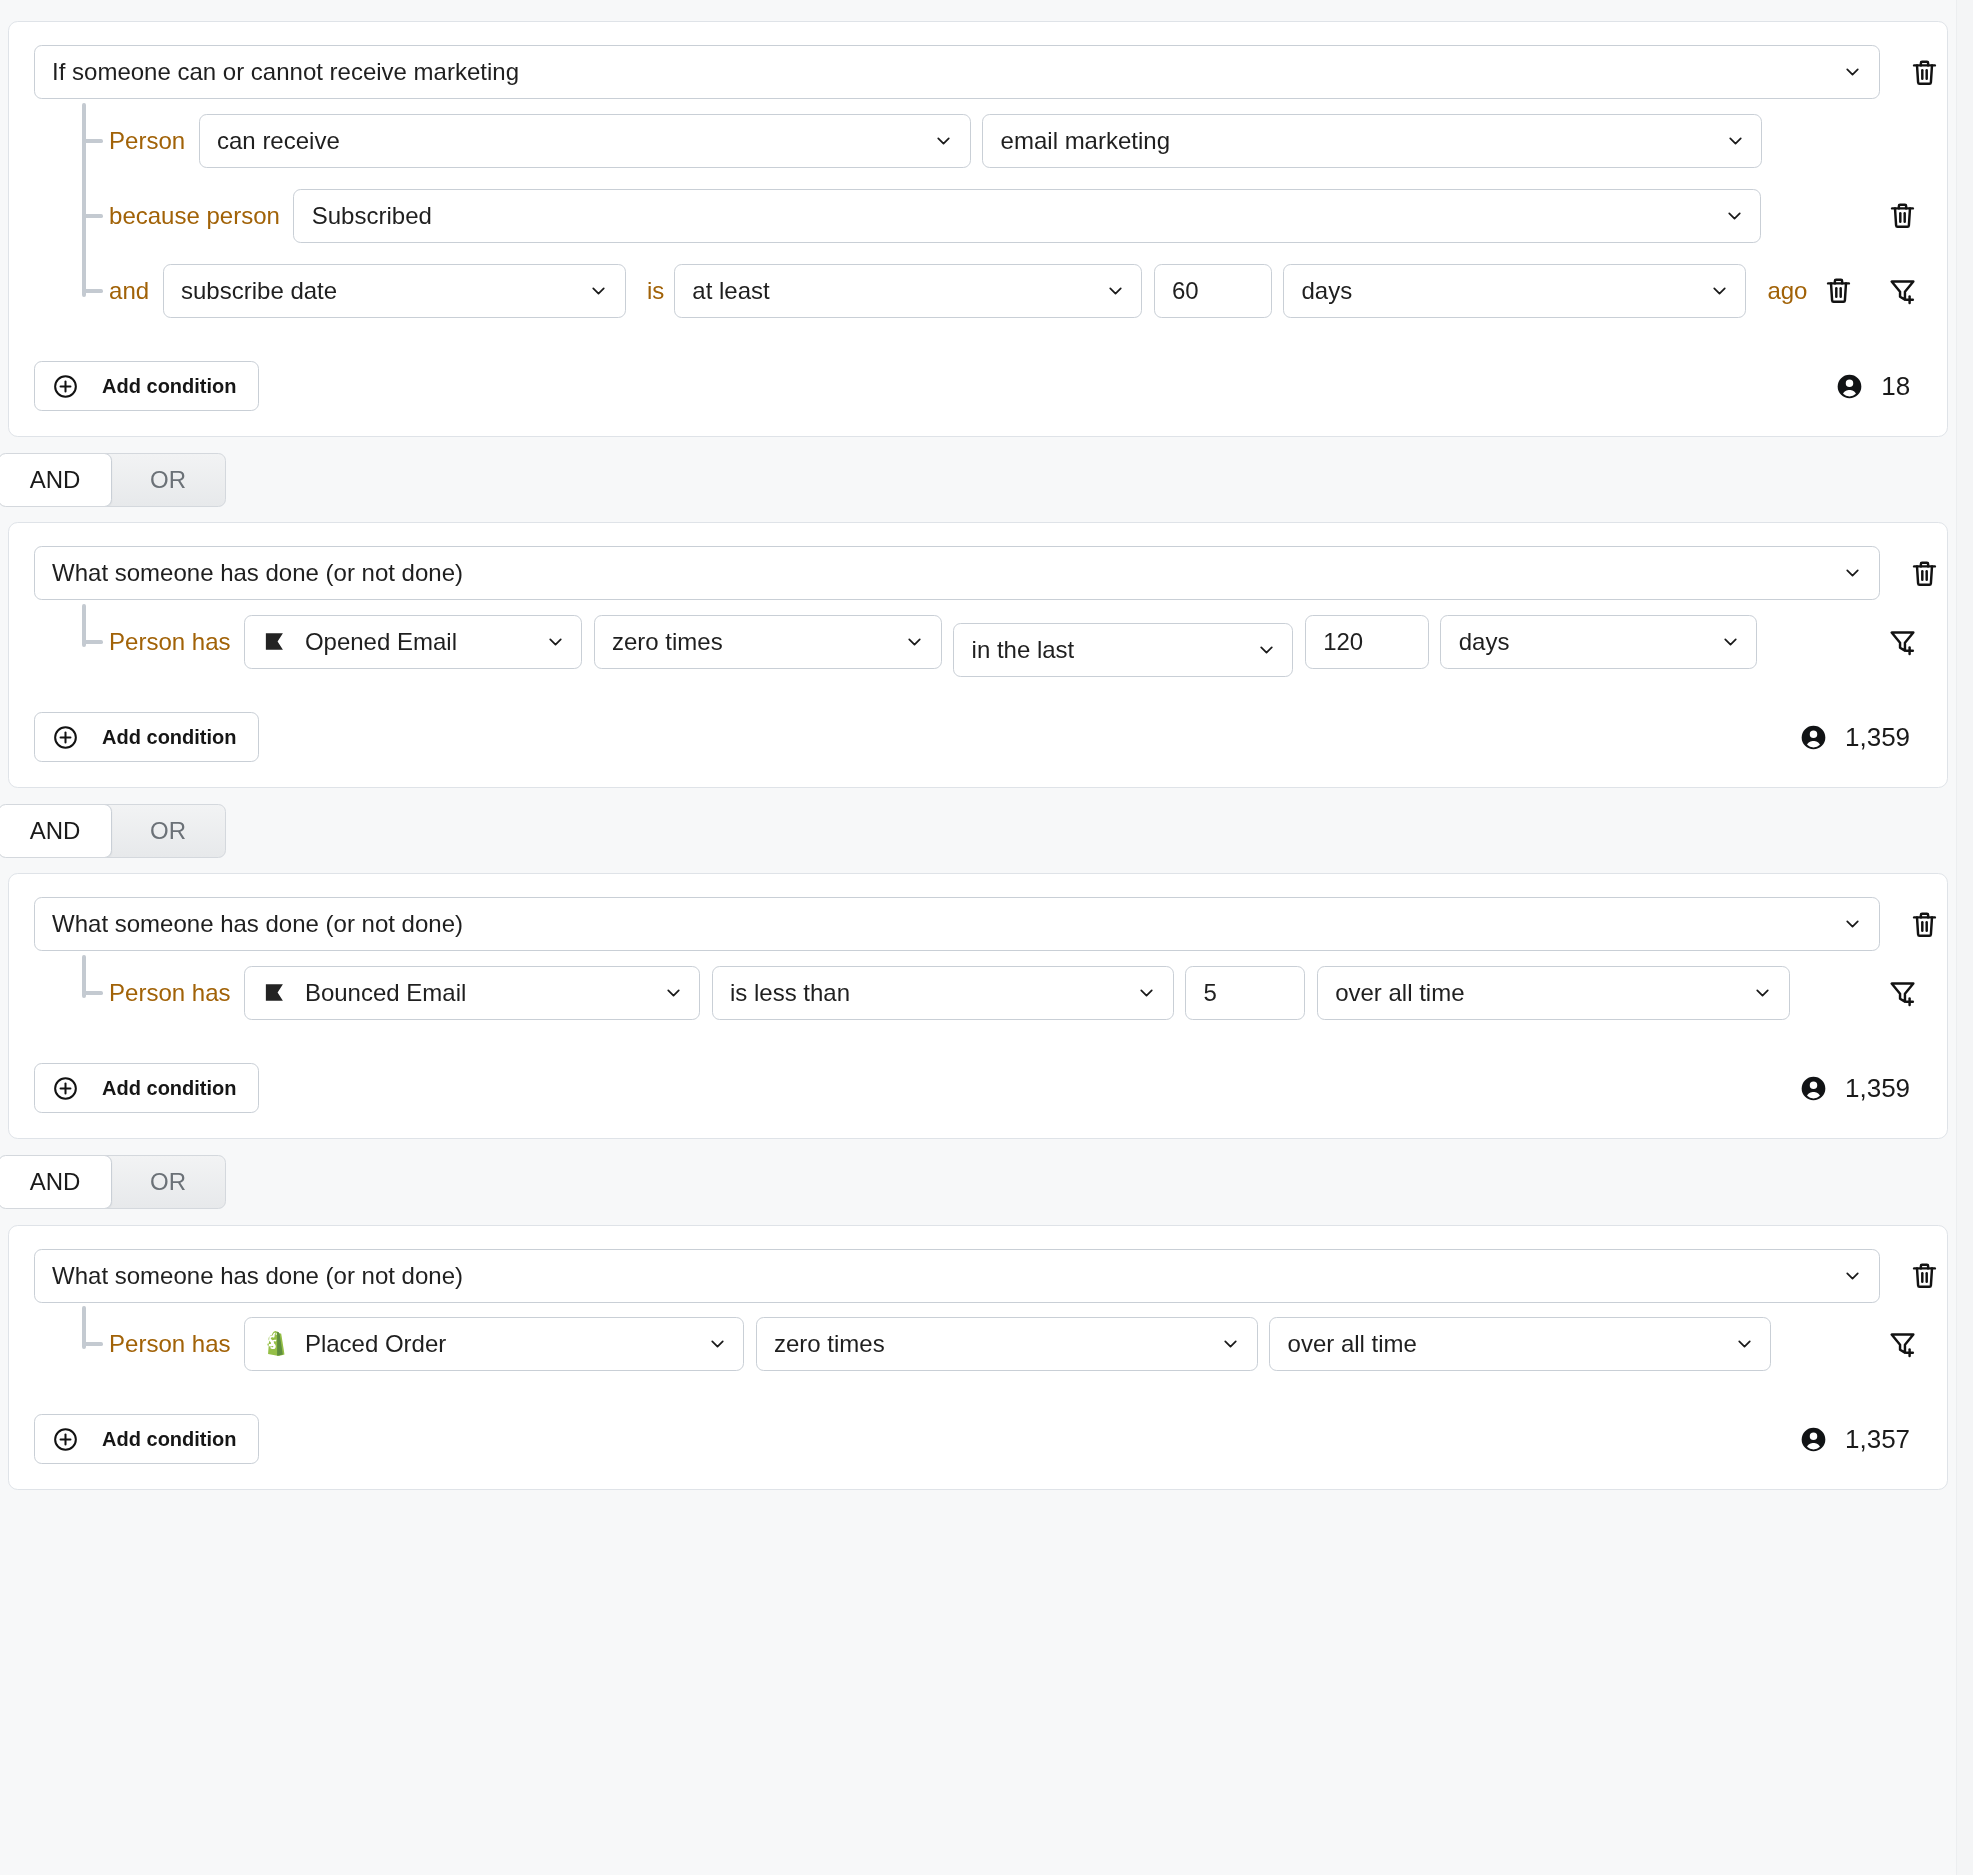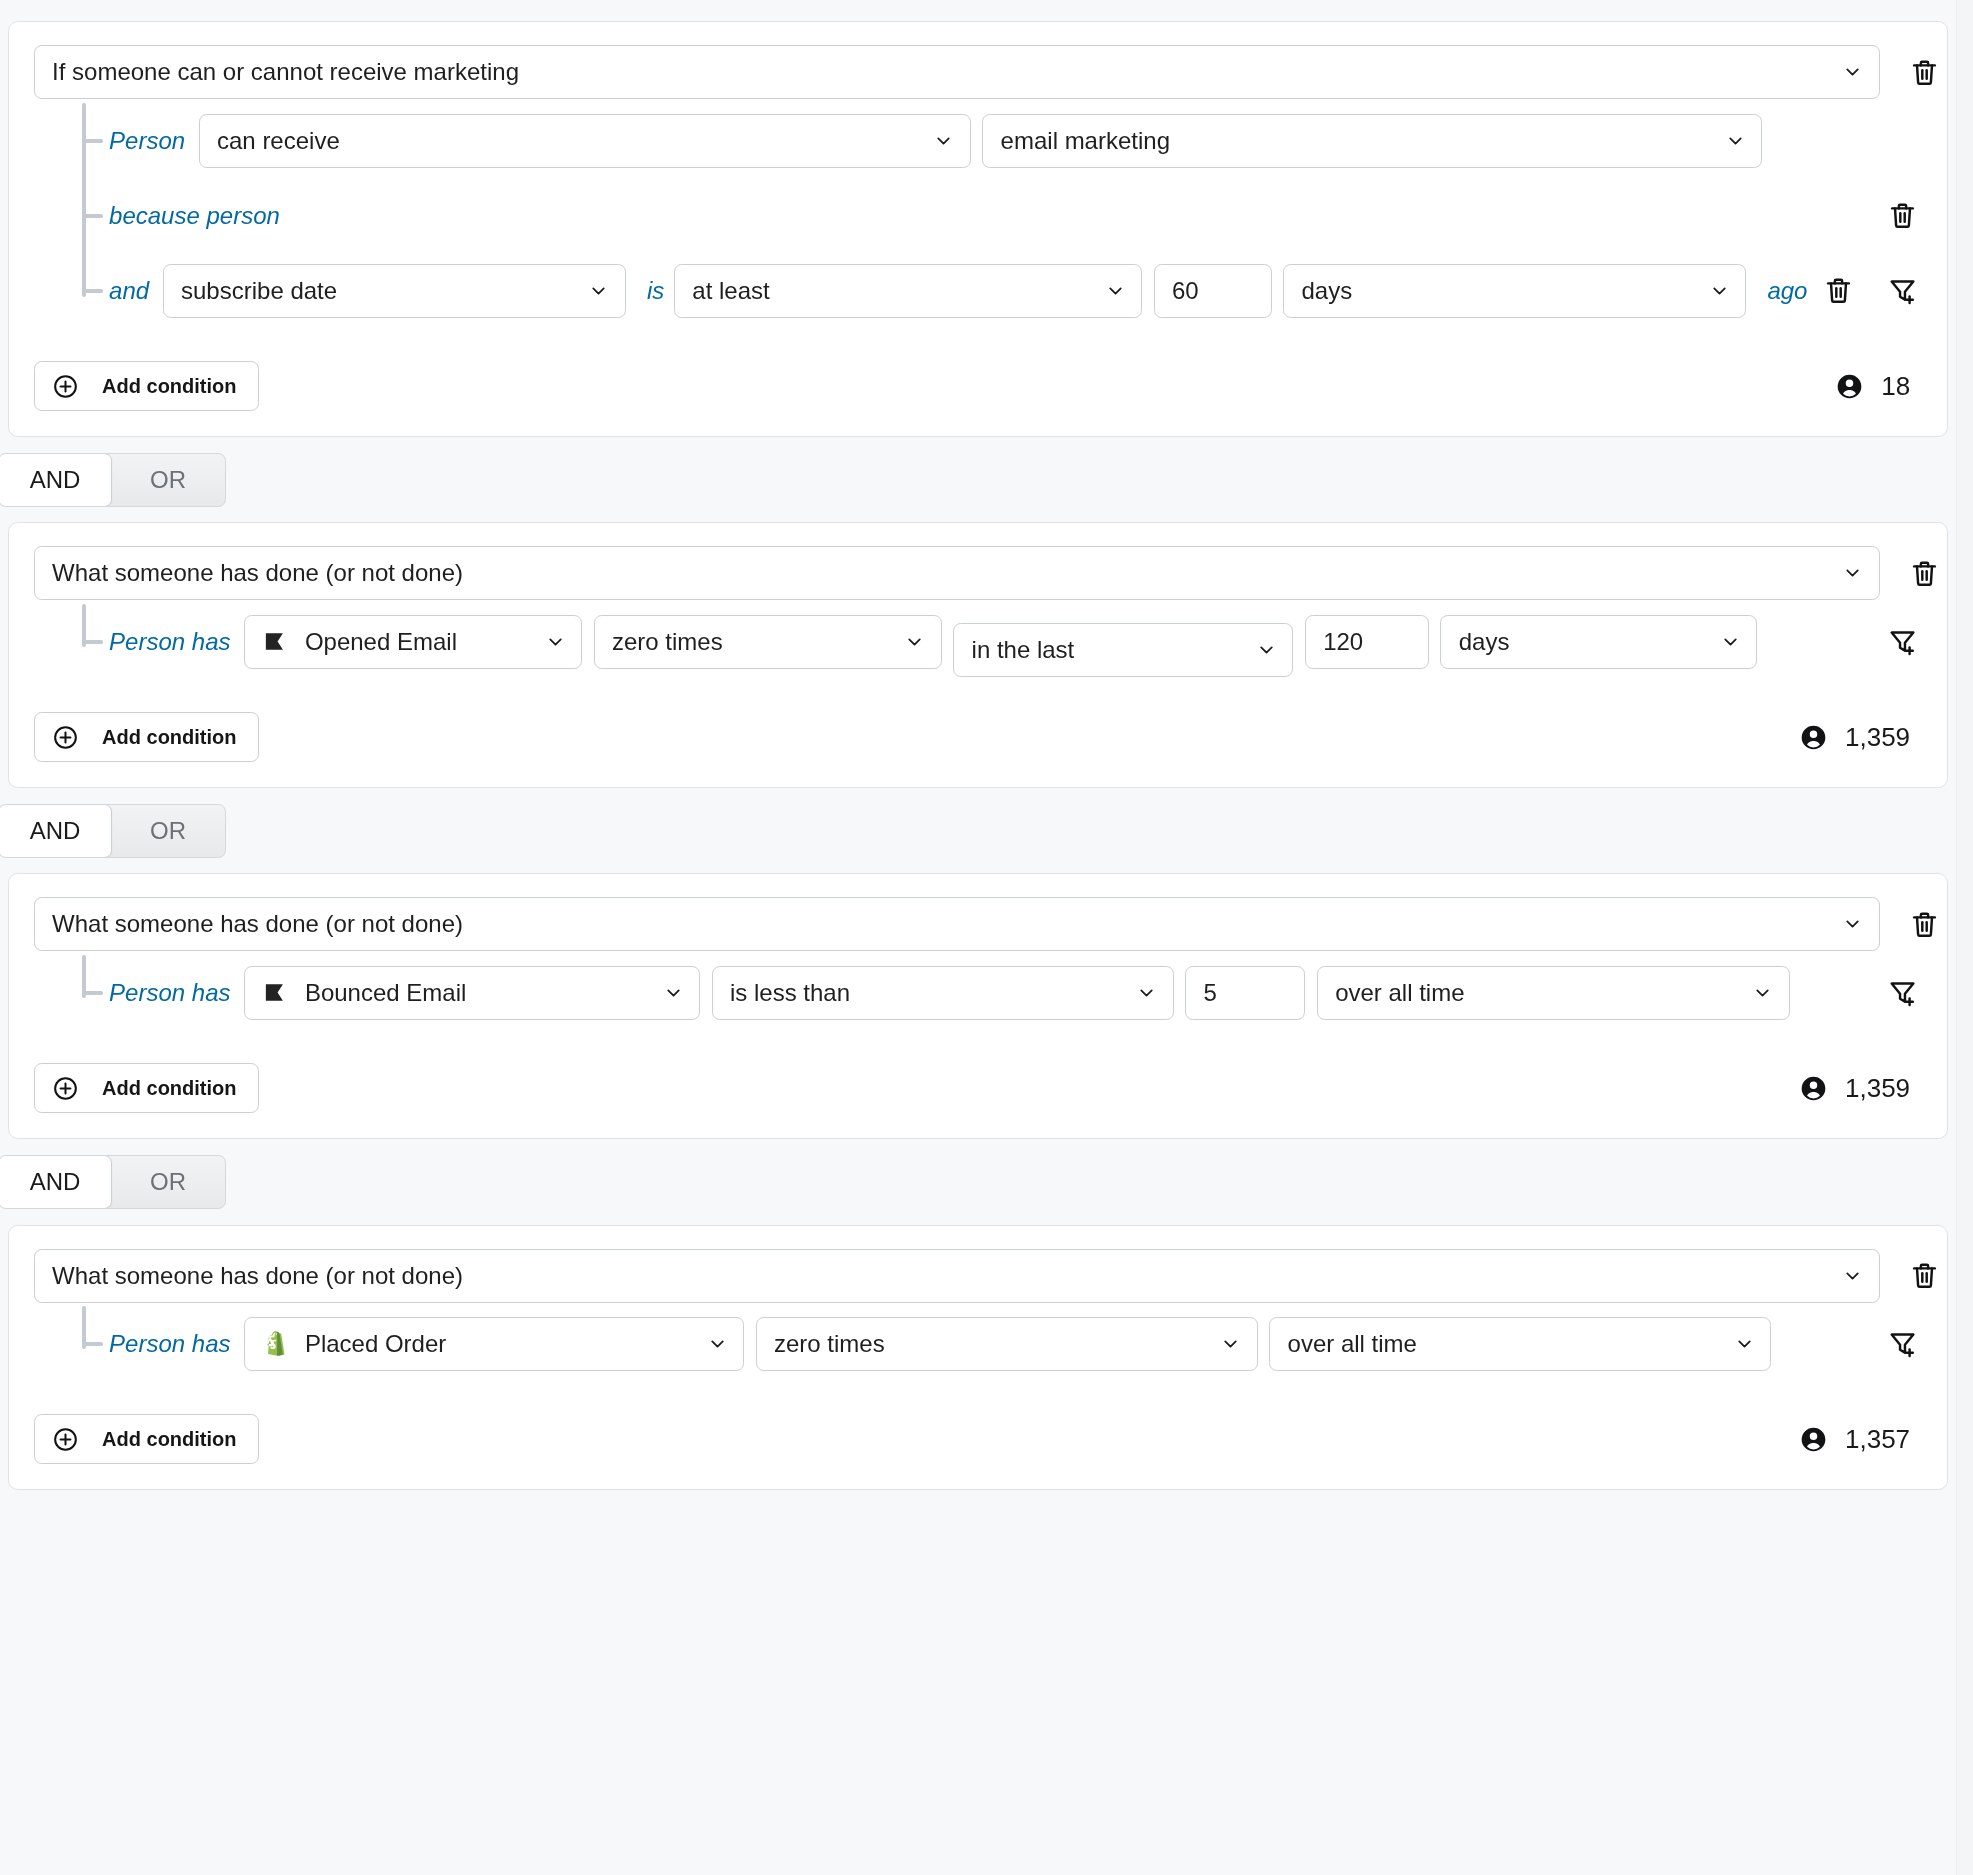--- a/index.html
+++ b/index.html
@@ -126,24 +126,23 @@
     left: -9.7px;
     top: 50%;
     width: 21px;
     height: 3.9px;
     background: #c4cad1;
     border-radius: 1.9px;
     transform: translateY(-50%);
   }
   .lbl {
     font-size: 24px;
-    color: #0369a1;
+    color: #a16207;
     white-space: nowrap;
     margin-right: 13.5px;
-    font-style: italic;
   }
   .lbl.tiny-gap { margin-left: 9.7px; margin-right: 9.7px; }
 
   .gap { width: 11.6px; flex: none; }
 
   .metric-icon {
     width: 29px; height: 29px;
     margin-right: 13.5px;
     flex: none;
     display: inline-block;
@@ -279,20 +278,28 @@
                 <svg viewBox="0 0 24 24" width="21" height="21" fill="none" stroke="#1a1a1a" stroke-width="2" stroke-linecap="round" stroke-linejoin="round">
                   <polyline points="6 9 12 15 18 9"></polyline>
                 </svg>
               </span>
             </div>
             <span class="gap"></span>
           </div>
           <div class="sub-row">
             <div class="tick"></div>
             <span class="lbl">because person</span>
+            <div class="select" style="width: 1468px;">
+              <span>Subscribed</span>
+              <span class="chev">
+                <svg viewBox="0 0 24 24" width="21" height="21" fill="none" stroke="#1a1a1a" stroke-width="2" stroke-linecap="round" stroke-linejoin="round">
+                  <polyline points="6 9 12 15 18 9"></polyline>
+                </svg>
+              </span>
+            </div>
             <span class="gap"></span>
             <div class="rowicons" style="margin-left: auto;">
               <span class="icon-btn">
                 <span style="display: inline-flex;">
                   <svg viewBox="0 0 24 24" width="31" height="31" fill="none" stroke="#121212" stroke-width="1.9" stroke-linecap="round" stroke-linejoin="round">
                     <path d="M4 6.5h16"></path>
                     <path d="M9.2 6.5V4.6c0-.5.4-.9.9-.9h3.8c.5 0 .9.4.9.9v1.9"></path>
                     <path d="M6.2 6.5l.85 13.1c.04.6.54 1.05 1.14 1.05h7.62c.6 0 1.1-.45 1.14-1.05L17.8 6.5"></path>
                     <path d="M10.3 10.2v6.6"></path>
                     <path d="M13.7 10.2v6.6"></path>

